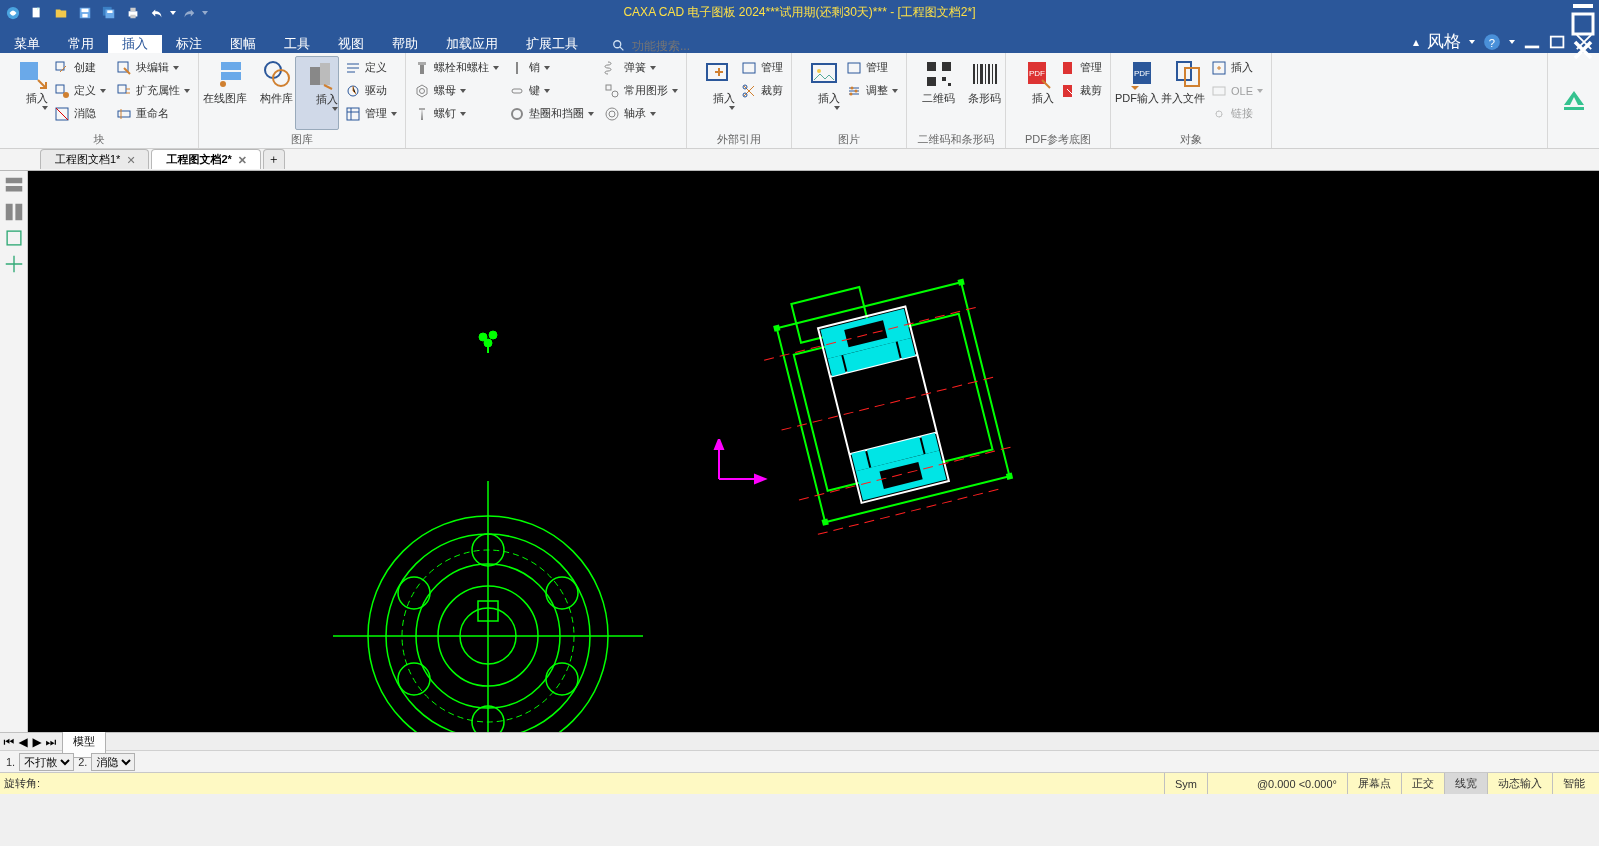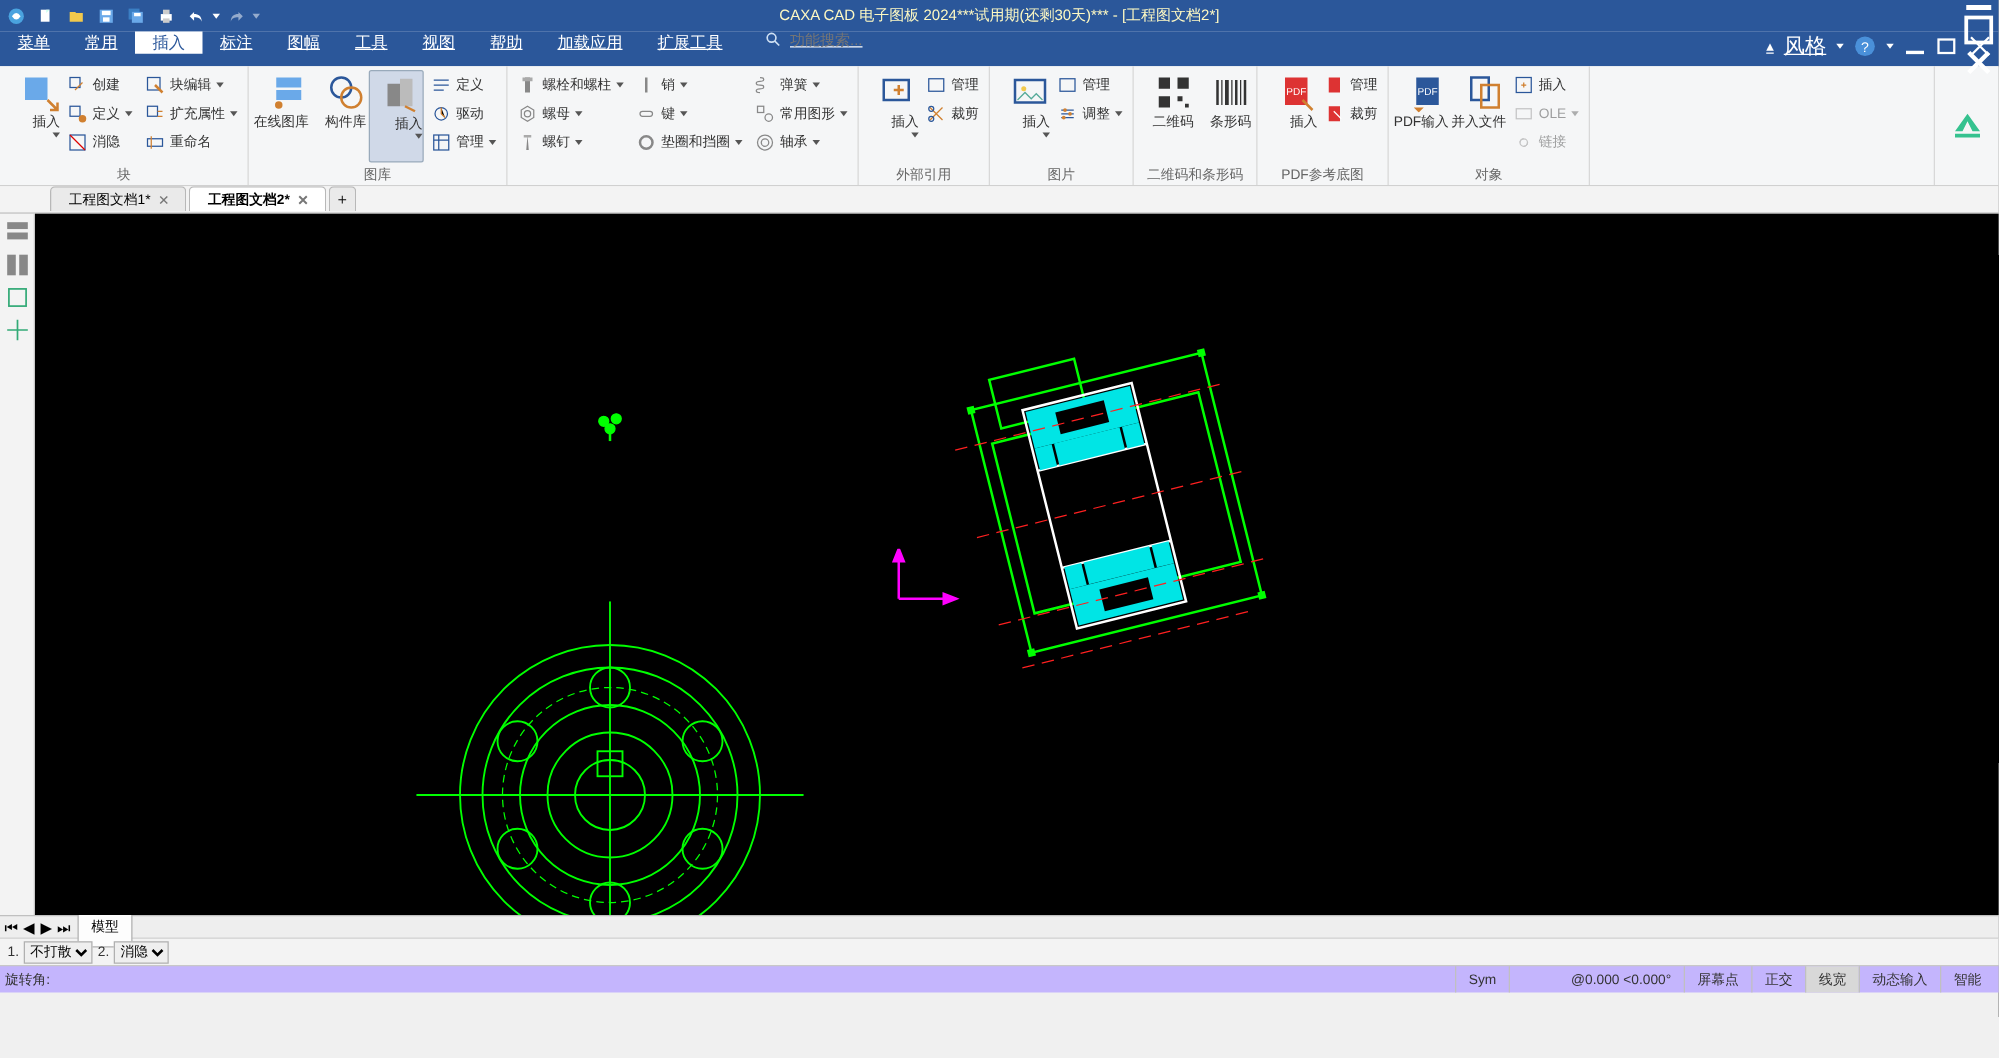--- a/index.html
+++ b/index.html
@@ -1,28 +1,28 @@
 <!DOCTYPE html>
 <html><head>
 <meta charset="utf-8">
 <style>
 * { margin:0; padding:0; box-sizing:border-box; font-family:"Microsoft YaHei","Segoe UI",sans-serif; user-select:none; }
 body { width:1599px; height:846px; background:#f0f0f0; overflow:hidden; font-size:12px; position:relative; }
 
 
-.titlebar { height:25px; background:#2b579a; display:flex; align-items:center; color:#fef9c3; position:relative; }
+.titlebar { height:25px; background:#2b579a; display:flex; align-items:center; color:#fde047; position:relative; }
 .titlebar .qat { display:flex; align-items:center; gap:2px; padding-left:2px; }
 .titlebar .qat .qbtn { width:22px; height:22px; display:flex; align-items:center; justify-content:center; cursor:pointer; }
 .titlebar .qat svg { width:14px; height:14px; }
 .titlebar .title { position:absolute; left:50%; transform:translateX(-50%); font-size:12px; }
 .titlebar .right { margin-left:auto; display:flex; align-items:center; gap:6px; padding-right:4px;flex-direction:column; }
 .titlebar .right .wbtn { width:24px; height:20px; display:flex; align-items:center; justify-content:center; cursor:pointer; }
 
 
-.menurow { height:28px; background:#2b579a; display:flex; align-items:flex-start; color:#fff;text-decoration:underline; }
+.menurow { height:28px; background:#2b579a; display:flex; align-items:flex-end; color:#fff; }
 .menurow .mtab { padding:0 14px; display:flex; align-items:center; font-size:13px; cursor:pointer; }
 .menurow .mtab.menu { font-weight:normal; }
 .menurow .mtab.active { background:#fff; color:#2b579a; }
 .menurow .spacer { flex:1; }
 .menurow .search-wrap { display:flex; align-items:center; gap:6px; color:#cfe0f3; }
 .menurow input.search { background:transparent; border:none; outline:none; color:#fff; width:140px; font-size:12px; }
 .menurow .right-ctrl { display:flex; align-items:center; gap:8px; padding-right:6px; }
 .menurow .right-ctrl .rbtn { width:18px; height:18px; display:flex; align-items:center; justify-content:center; cursor:pointer; }
 .menurow .right-ctrl .style-label { font-size:17px; }
 
@@ -63,21 +63,21 @@
 .modelrow { height:18px; background:#eee; display:flex; align-items:center; padding-left:2px; border-top:1px solid #c0c0c0; }
 .modelrow .navbtn { width:14px; height:14px; display:flex; align-items:center; justify-content:center; cursor:pointer; }
 .modelrow .mtab2 { padding:0 10px; height:33px; display:flex; align-items:center; border:1px solid #b0b0b0; background:#fdfdfd; font-size:11px; margin-left:4px; cursor:pointer; border-top-left-radius:3px; border-bottom-left-radius:3px; }
 
 
 .optrow { height:22px; background:#f3f3f3; display:flex; align-items:center; gap:4px; padding:0 6px; border-top:1px solid #d0d0d0; }
 .optrow .optlabel { font-size:11px; color:#333; }
 .optrow select { font-size:11px; height:18px; border:1px solid #b0b0b0; }
 
 
-.statusbar { height:22px; background:#c4b5fd; display:flex; align-items:center; font-size:11px; color:#333; border-top:1px solid #c8c8c8; padding:0 4px; }
+.statusbar { height:22px; background:#fef9c3; display:flex; align-items:center; font-size:11px; color:#333; border-top:1px solid #c8c8c8; padding:0 4px; }
 .statusbar .sleft { flex:1; }
 .statusbar .sseg { padding:0 10px; border-left:1px solid #c0c0c0; height:100%; display:flex; align-items:center; cursor:pointer; }
 .statusbar .sseg.active { background:#d8d8d8; }
 
 
 .caret { width:0; height:0; border-left:3.5px solid transparent; border-right:3.5px solid transparent; border-top:4px solid #555; display:inline-block; }
 .caret.white { border-top-color:#fff; }
 </style>
 </head>
 <body>

